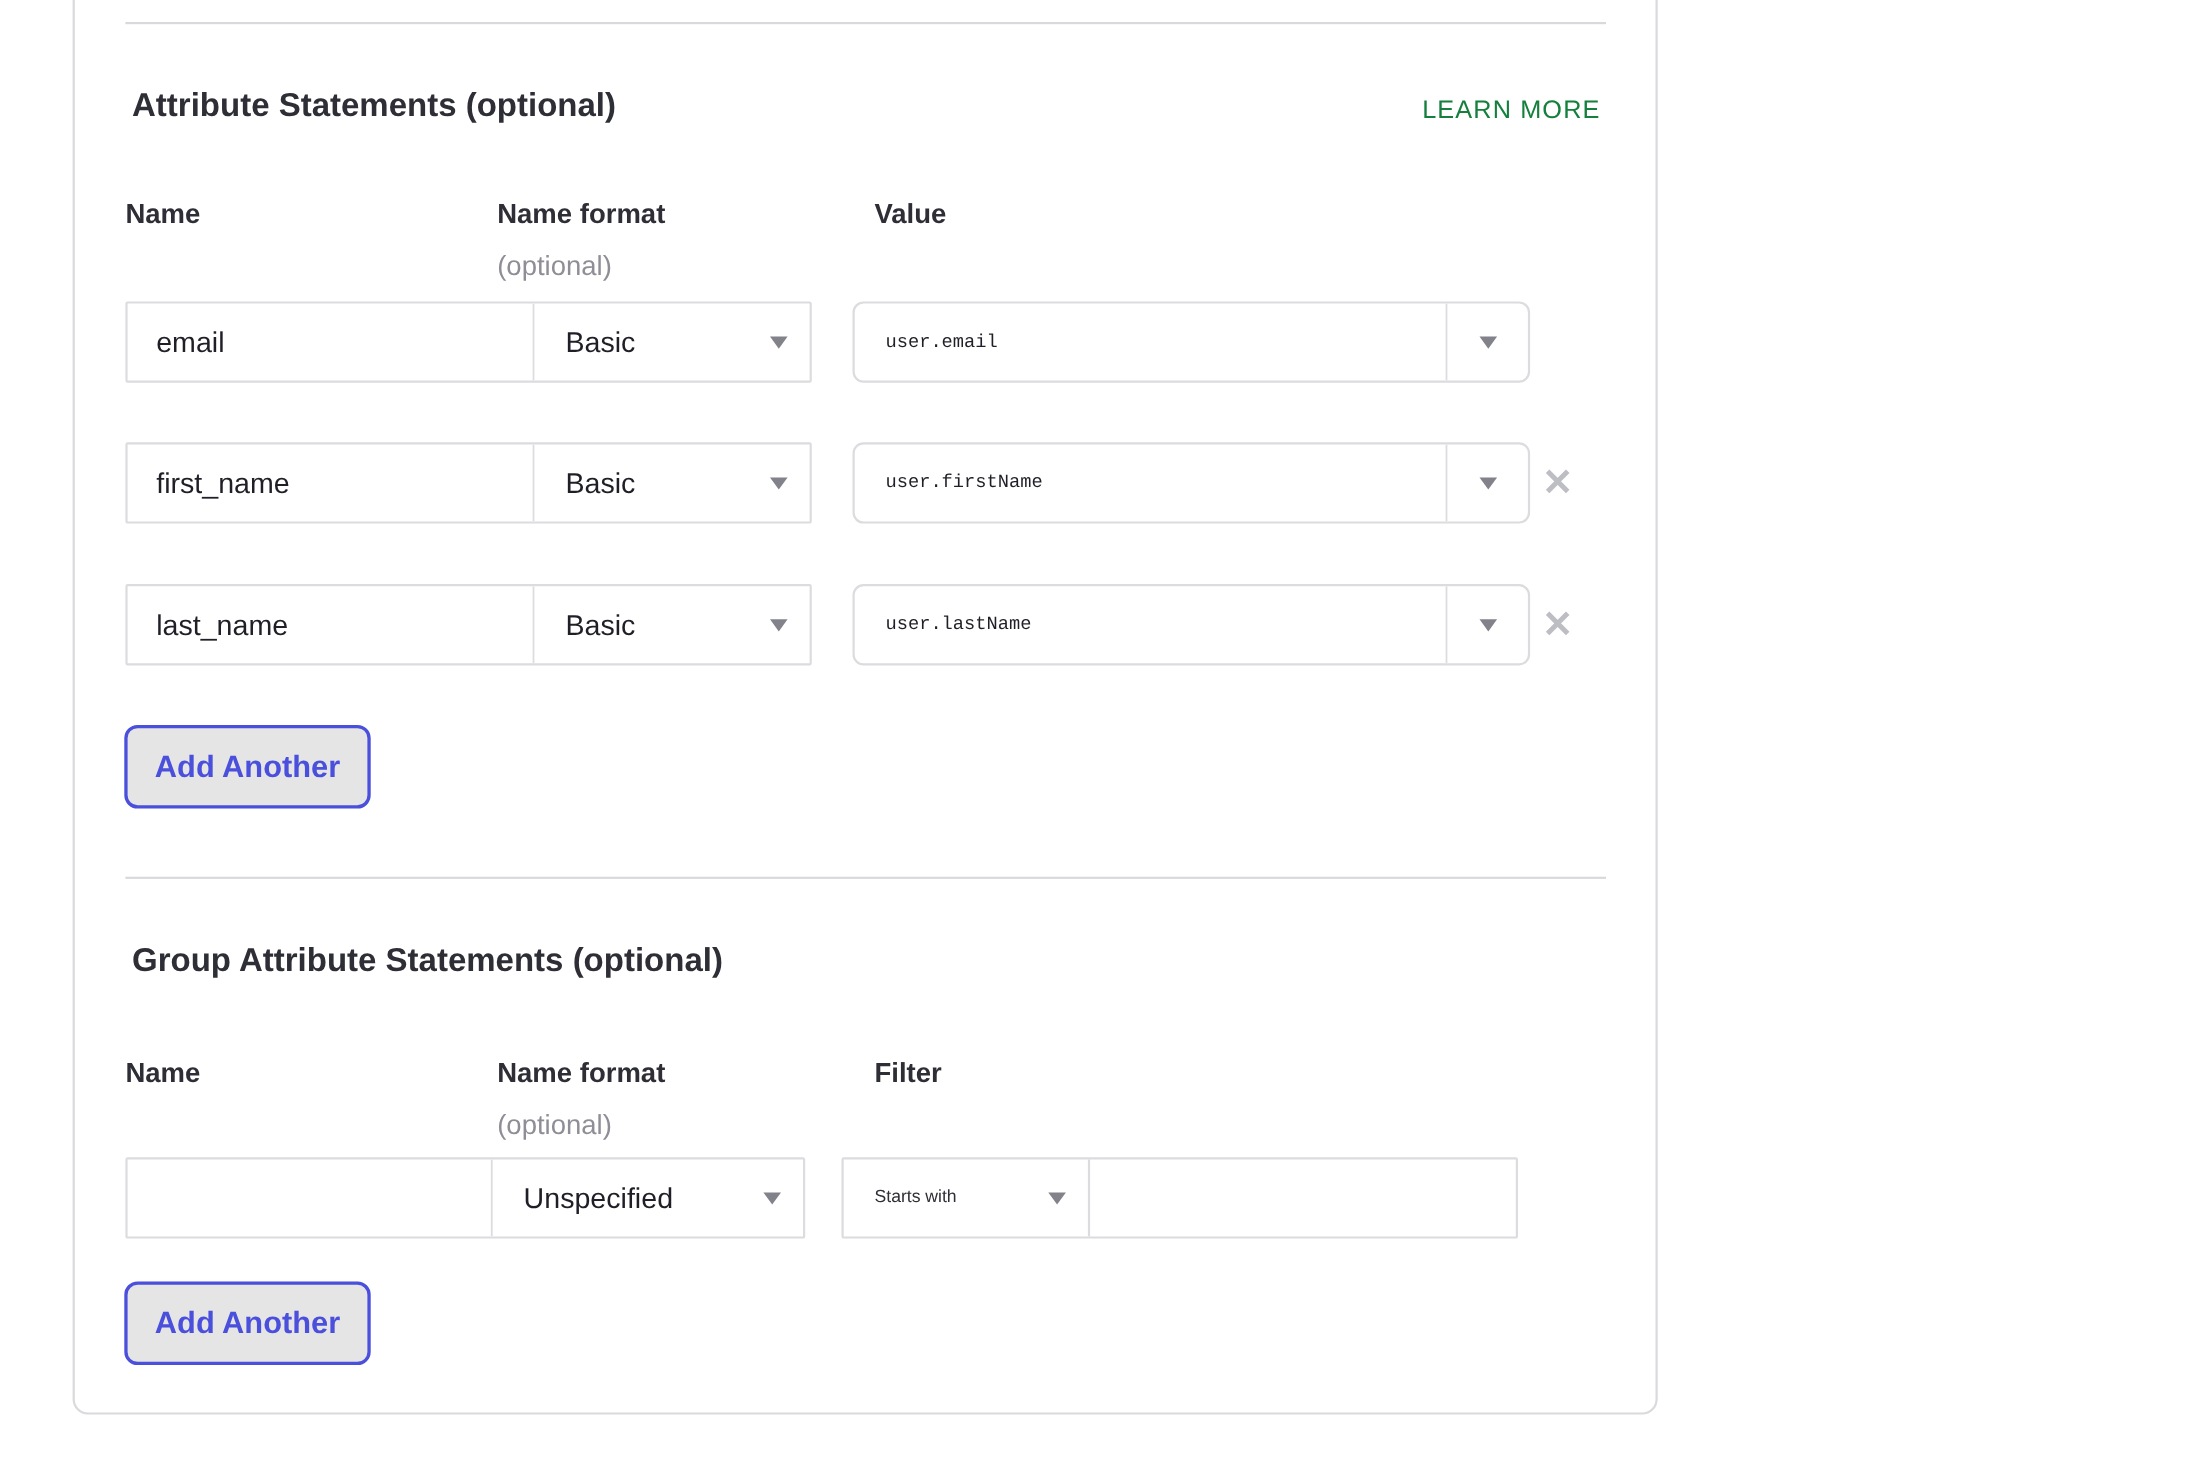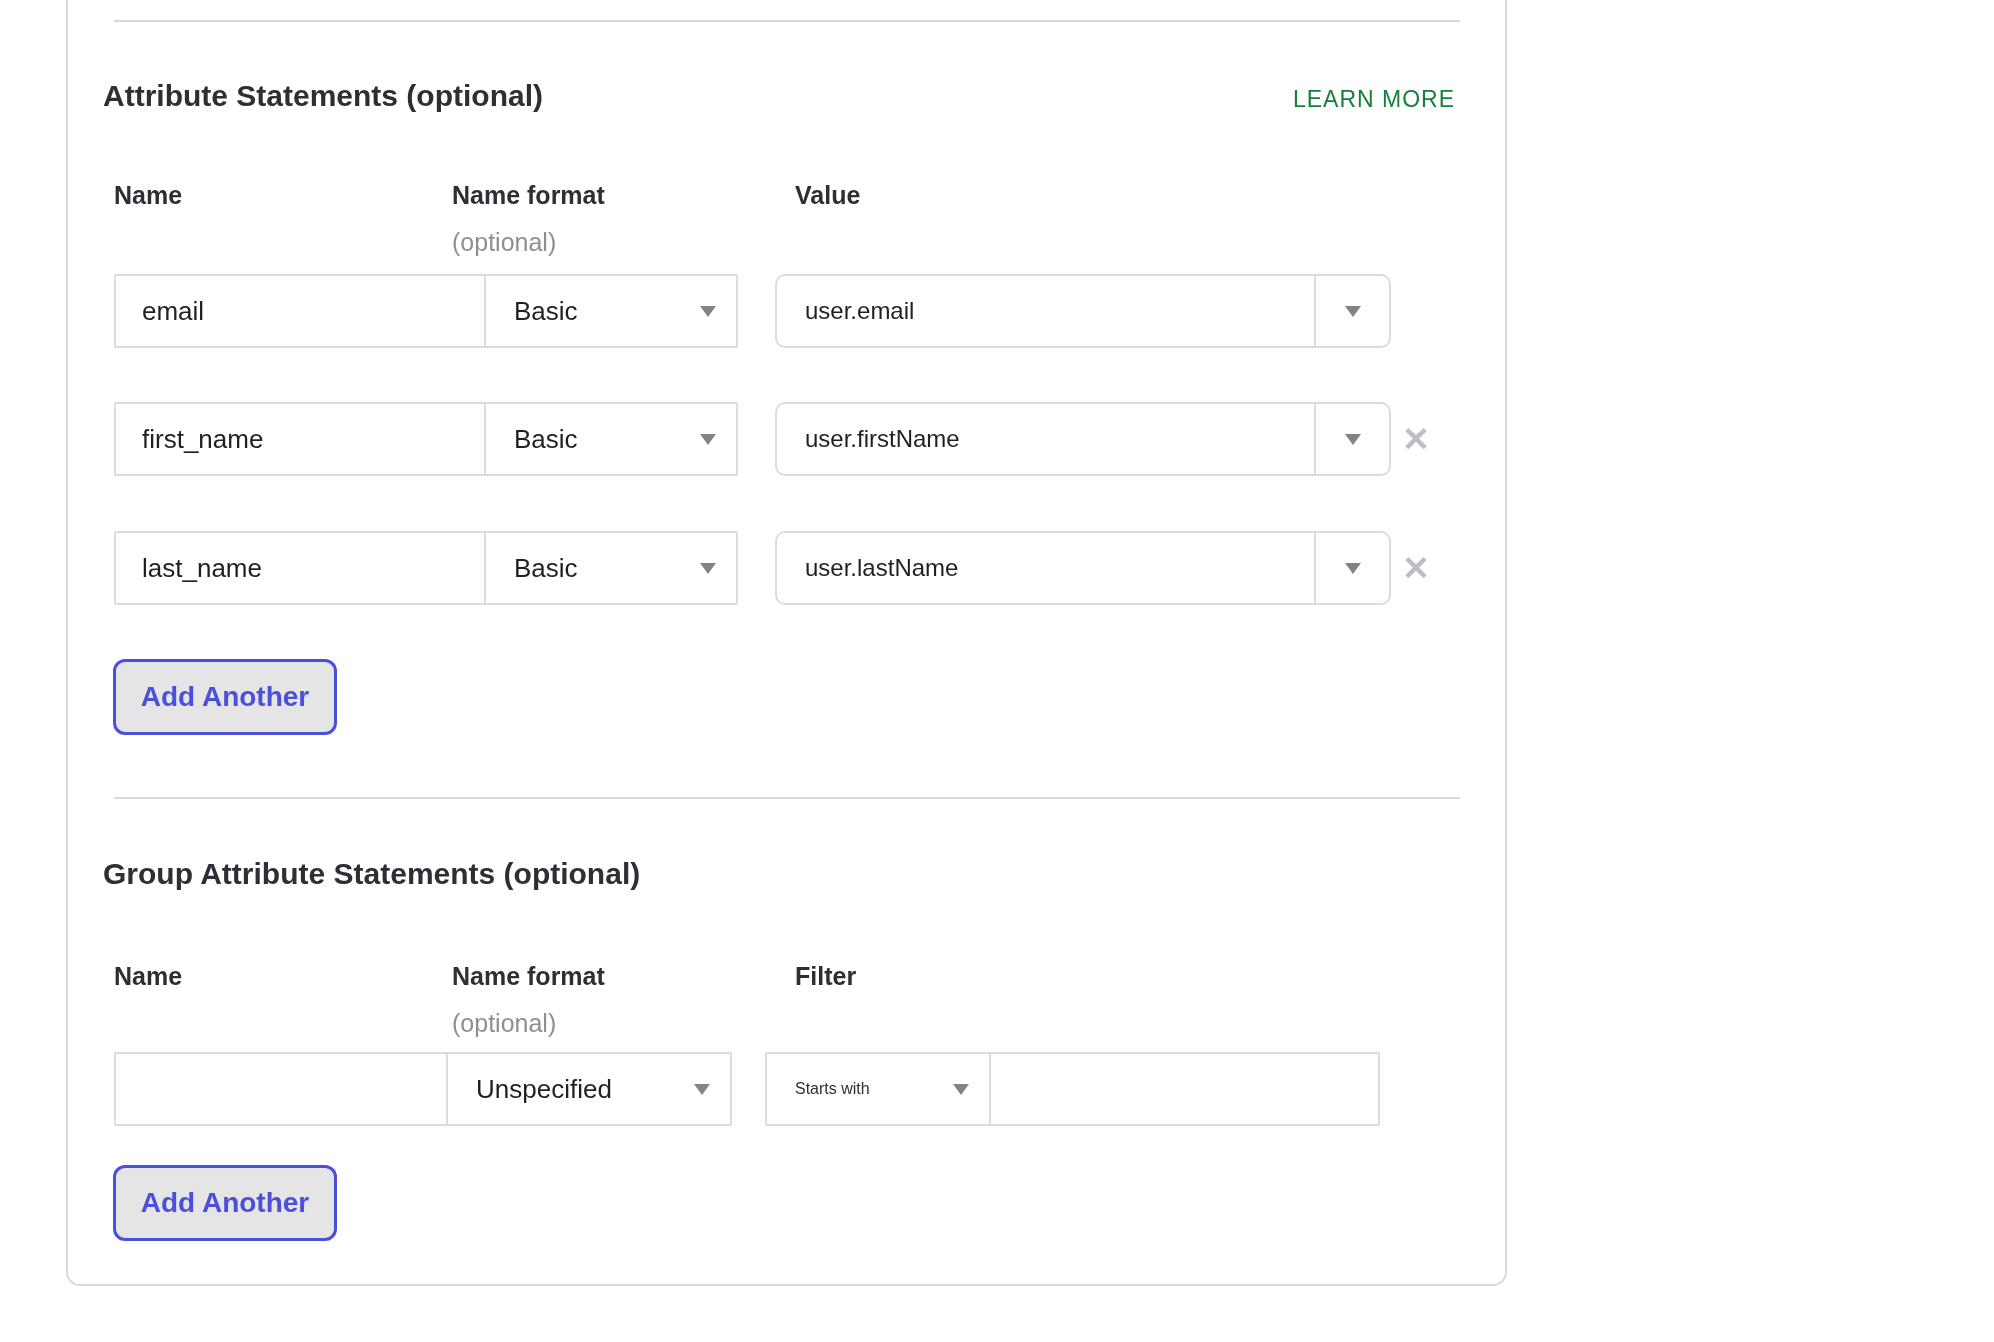--- a/index.html
+++ b/index.html
@@ -9,21 +9,21 @@
   }
   .card {
     position:absolute; left:66px; top:-44px; width:1441px; height:1330px;
     background:#ffffff; border:2px solid #d9d9de; border-radius:14px;
     box-sizing:border-box;
   }
   .divider { position:absolute; left:46px; width:1346px; height:2px; background:#d9d9dd; }
   .divider-top { top:62px; }
   .divider-mid { top:839px; }
 
-  .section-title { position:absolute; left:35px; font-size:30px; font-weight:700; color:#2e2e36; margin:0; line-height:36px; }
+  .section-title { position:absolute; left:52px; font-size:30px; font-weight:700; color:#2e2e36; margin:0; line-height:36px; }
   .title-1 { top:120px; }
   .title-2 { top:898px; }
 
   .learn-more {
     position:absolute; right:50px; top:128px; font-size:23px; font-weight:500;
     letter-spacing:1px; color:#15803d; text-decoration:none; cursor:pointer;
   }
 
   .col-label { position:absolute; font-size:25px; font-weight:700; color:#2e2e36; line-height:30px; }
   .col-note  { position:absolute; font-size:25px; font-weight:400; color:#8e8e97; line-height:30px; }
@@ -62,21 +62,21 @@
     width:270px; border-right:2px solid #dcdce0; display:flex; align-items:center;
     justify-content:space-between; padding:0 20px 0 28px; box-sizing:border-box; cursor:pointer;
   }
   .filter-input { flex:1; border-radius:0 10px 10px 0; }
 
   .value-select {
     position:absolute; left:707px; top:0; width:616px; height:74px; background:#fff;
     border:2px solid #dcdce0; border-radius:10px; box-sizing:border-box;
     display:flex; align-items:stretch; cursor:pointer;
   }
-  .value-text { flex:1; display:flex; align-items:center; padding-left:28px; font-size:24px; color:#1f1f27; }
+  .value-text { flex:1; display:flex; align-items:center; padding-left:28px; font-size:17px; color:#1f1f27;font-family:Liberation Mono, monospace; }
   .caret-cell { width:73px; border-left:2px solid #dcdce0; display:flex; align-items:center; justify-content:center; border-radius:0 10px 10px 0; }
 
   .caret {
     width:0; height:0; border-left:8px solid transparent; border-right:8px solid transparent;
     border-top:11px solid #82828a; display:inline-block;
   }
 
   .remove-btn {
     position:absolute; left:1326px; top:15px; width:44px; height:44px;
     background:transparent; border:none; cursor:pointer;

